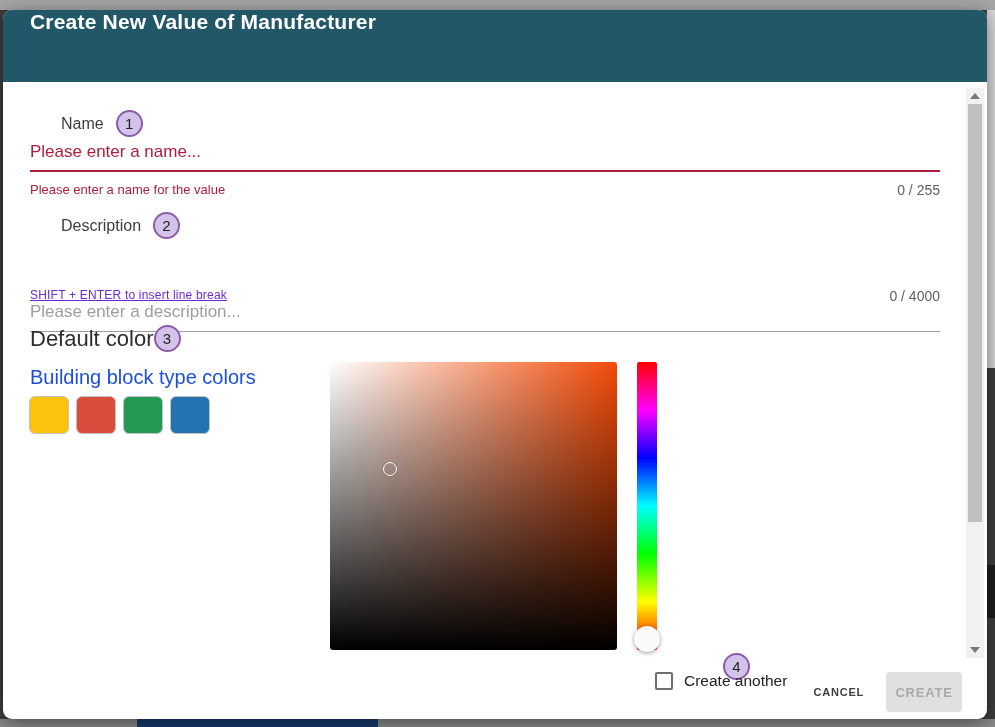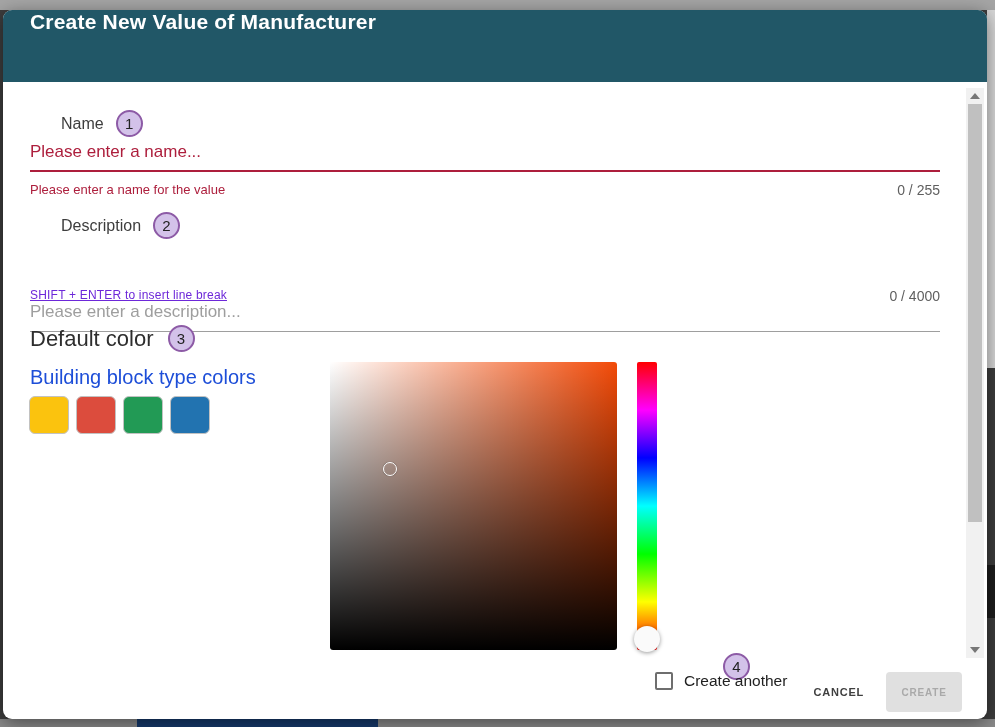--- a/index.html
+++ b/index.html
@@ -55,21 +55,21 @@
   .desc-input  { top: 241px; border-bottom: 1px solid #9e9e9e; color: #4d7c0f; margin-top: 48px; }
   .desc-input::placeholder { color: #9e9e9e; opacity: 1; }
 
   .sub-row { position: absolute; left: 27px; width: 910px; display: flex; justify-content: space-between; align-items: flex-start; }
   .row-name-sub { top: 172px; }
   .row-desc-sub { top: 278px; }
   .error-text { font-size: 13px; color: #ad1e3c; }
   .hint-text  { font-size: 12px; color: #6d28d9; letter-spacing: 0.2px; text-decoration: underline; }
   .counter    { font-size: 14px; color: #5f5f5f; }
 
-  .heading-row { position: absolute; left: 27px; top: 315px; display: flex; align-items: center; gap: 14px; }
+  .heading-row { position: absolute; left: 27px; top: 315px; display: flex; align-items: center; gap: 0; }
   .section-heading { font-size: 22px; color: #2e2e2e; }
   .sub-heading { position: absolute; left: 27px; top: 356px; font-size: 20px; font-weight: 500; color: #1d4ed8; }
 
   .swatch-row { position: absolute; left: 26px; top: 386px; display: flex; gap: 7px; }
   .swatch { width: 40px; height: 38px; border-radius: 6px; border: 1px solid #c2c2c2; cursor: pointer; }
 
   
   .sat-square {
     position: absolute; left: 327px; top: 352px; width: 287px; height: 288px; border-radius: 3px;
     background:
@@ -116,21 +116,21 @@
   .checkbox-label { margin-left: 11px; font-size: 15.5px; color: #212121; cursor: pointer; }
   .cancel-btn {
     margin-left: 26px; background: none; border: none; cursor: pointer;
     font-family: "Liberation Sans", sans-serif;
     font-size: 11px; font-weight: bold; letter-spacing: 0.8px; color: #3f3f3f;
   }
   .create-btn {
     margin-left: 22px; width: 76px; height: 40px; border: none; border-radius: 4px;
     background: #e0e0e0; color: #a9a9a9;
     font-family: "Liberation Sans", sans-serif;
-    font-size: 10px; font-weight: bold; letter-spacing: 0.8px;
+    font-size: 13px; font-weight: bold; letter-spacing: 0.8px;
   }
 </style>
 </head>
 <body>
 
 <div class="top-strip"></div>
 <div class="rm-light"></div>
 <div class="rm-darkblk"></div>
 <div class="bottom-strip"></div>
 <div class="bottom-navy"></div>

